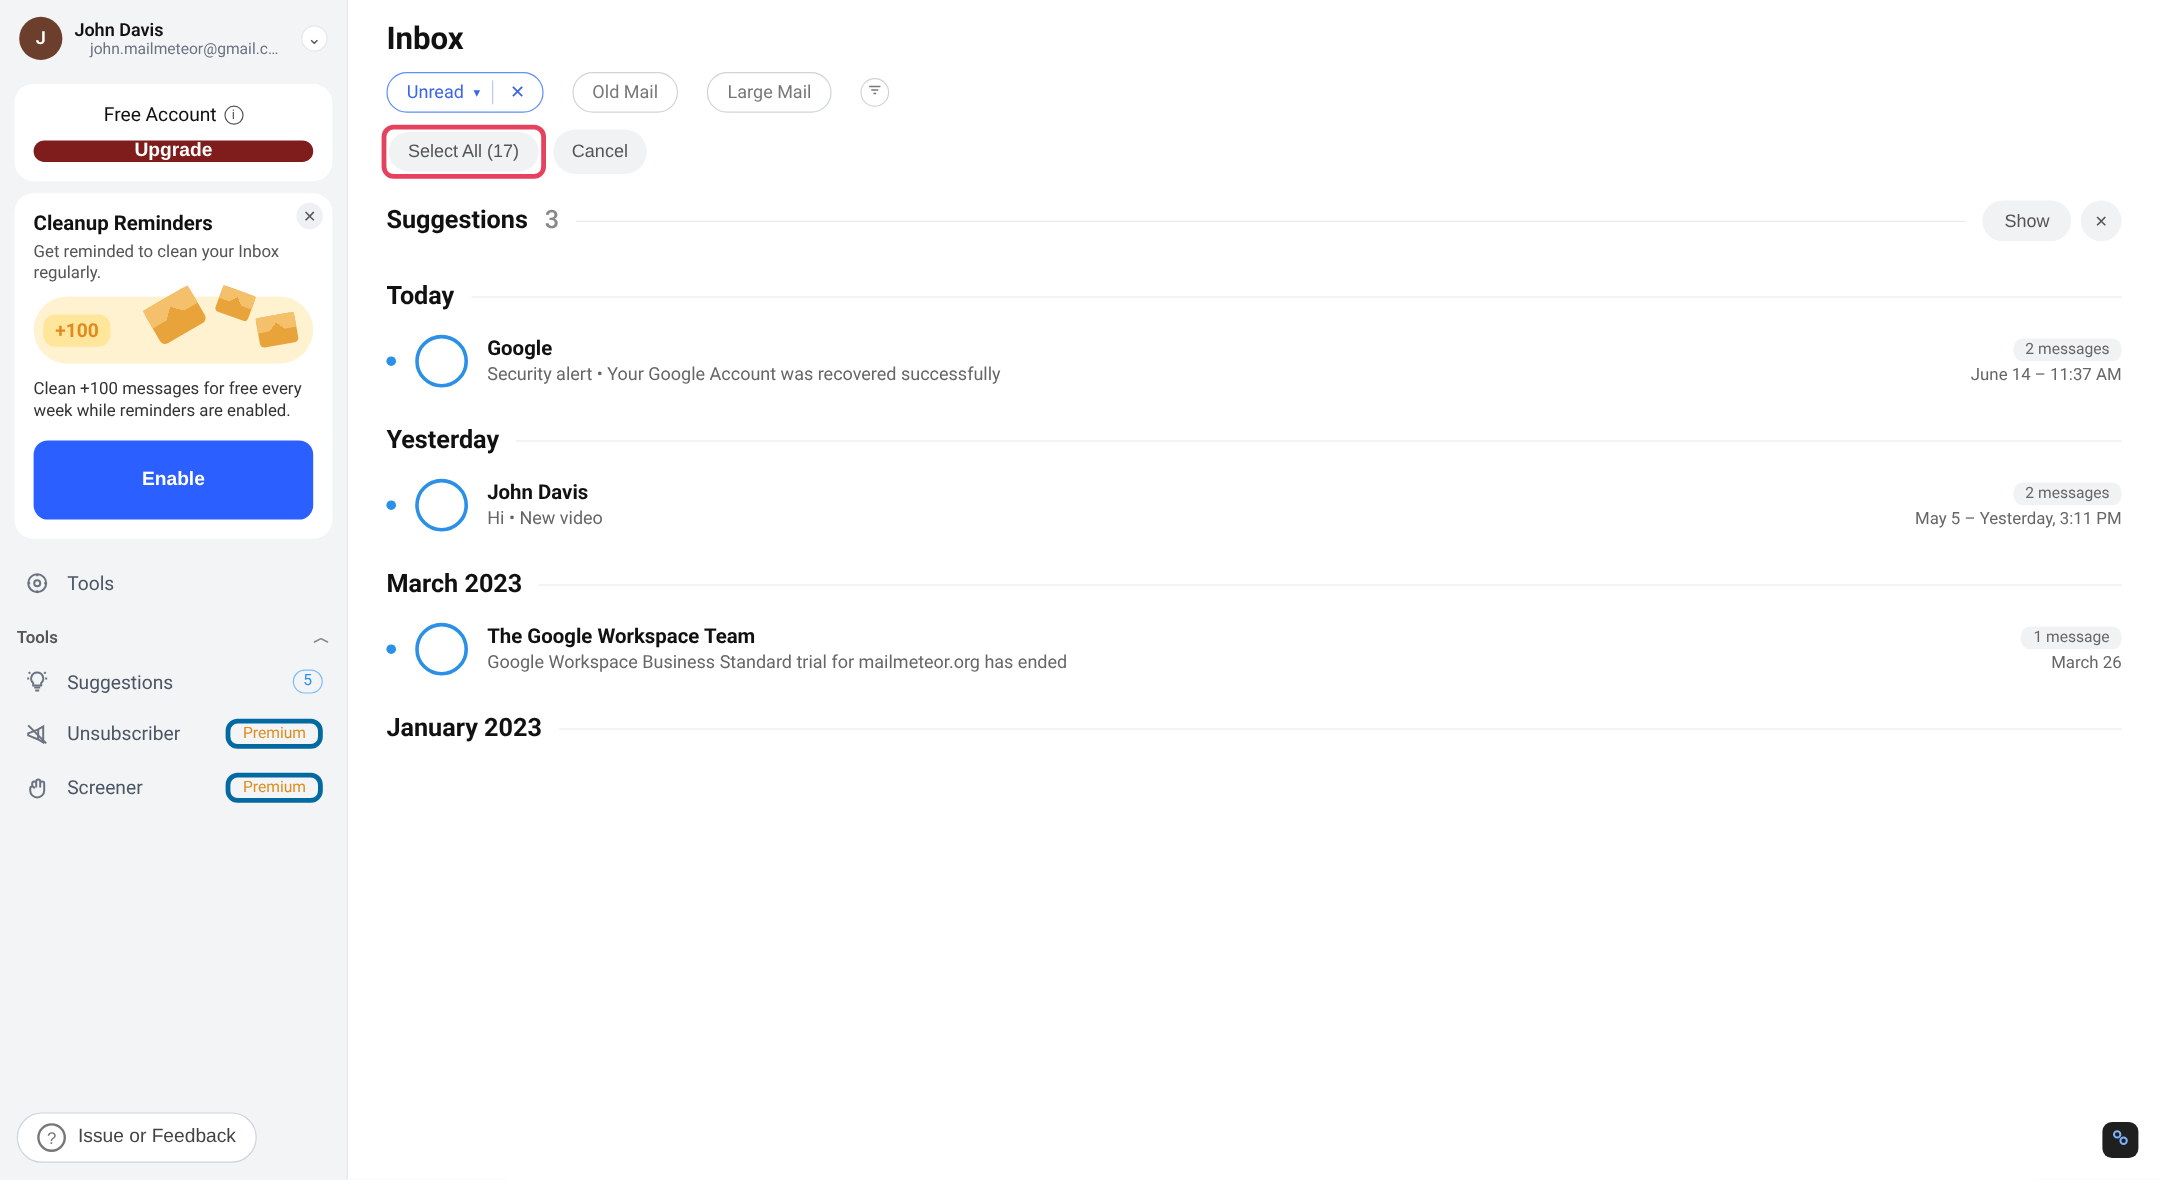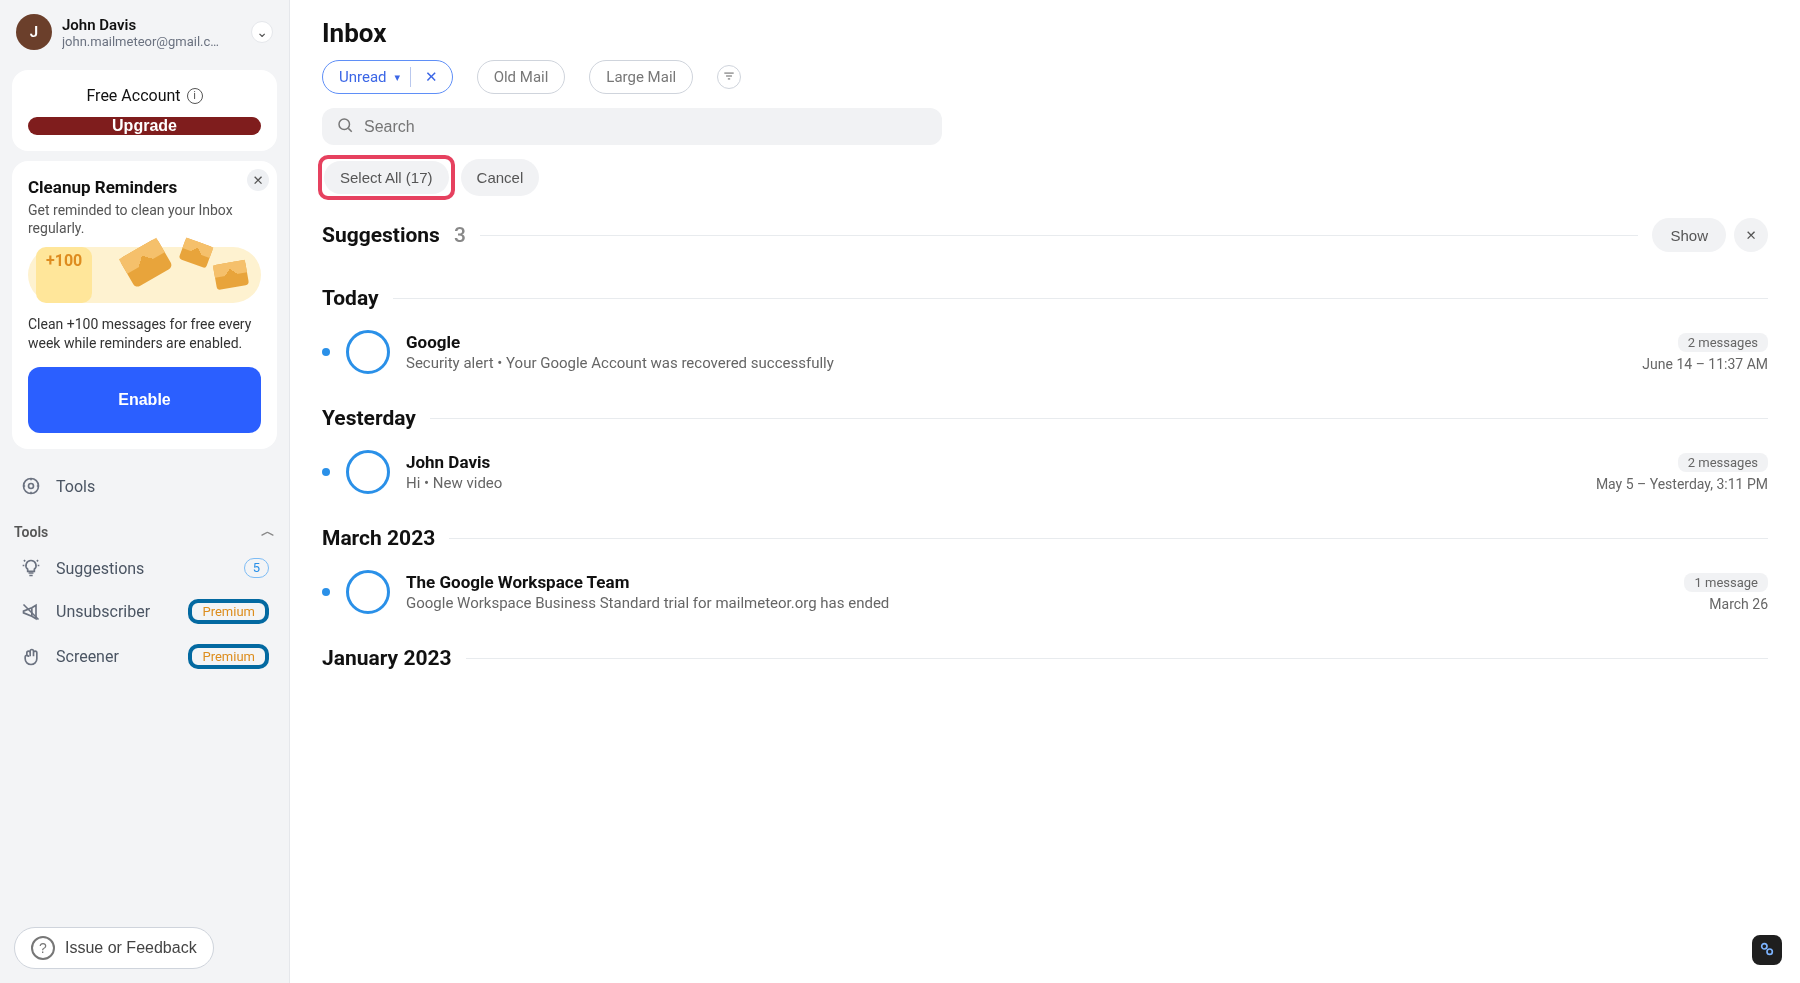--- a/index.html
+++ b/index.html
@@ -28,21 +28,21 @@
     padding: 4px 4px 10px 4px;
   }
   .avatar {
     width: 36px; height: 36px; border-radius: 50%;
     background: #6b3f2b; color: #fff;
     display: flex; align-items: center; justify-content: center;
     font-weight: 600; font-size: 15px;
   }
   .account-info { flex: 1; min-width: 0; }
   .account-name { font-weight: 600; font-size: 15px; color: #111; }
-  .account-email { font-size: 13px; color: #6b7280; white-space: nowrap; overflow: hidden; text-overflow: ellipsis; max-width: 170px;}
+  .account-email { font-size: 13px; color: #6b7280; white-space: nowrap; overflow: hidden; text-overflow: ellipsis; max-width: 170px; text-align: right;}
   .chevron-btn {
     width: 22px; height: 22px; border-radius: 50%;
     background: #fff; border:1px solid #e5e7eb;
     display:flex; align-items:center; justify-content:center;
     color:#555; cursor:pointer;
   }
 
   .card {
     background: #fff; border-radius: 16px;
     padding: 16px; margin-top: 10px; position: relative;
@@ -60,21 +60,21 @@
   .card-close {
     position:absolute; top:8px; right:8px;
     width:22px; height:22px; border-radius:50%;
     background:#eef0f3; border:none; display:flex;align-items:center;justify-content:center; color:#555; cursor:pointer;
   }
   .cleanup-title { font-weight:700; font-size:17px; margin-bottom:4px; }
   .cleanup-sub { color:#555; font-size:14px; margin-bottom:10px; line-height:1.3; }
   .bonus-illus {
     width:100%; height:56px; border-radius:28px;
     background:#fef2d0; position:relative; margin-bottom:12px;
-    display:flex; 
+    display:flex; align-items:center;
   }
   .bonus-badge {
     background:#ffe69a; color:#de8c1f; font-weight:700; font-size:16px;
     padding:4px 10px; border-radius:10px; margin-left:8px;
   }
   .envelope {
     position:absolute; width:36px; height:28px; transform:rotate(-15deg);
     background:#e8a43b; border-radius:4px;
   }
   .envelope:before {
@@ -300,29 +300,20 @@
         <span>
           <svg viewBox="0 0 24 24" width="14" height="14" fill="none" stroke="currentColor" stroke-width="2">
               <line x1="4" y1="7" x2="20" y2="7"></line>
               <line x1="7" y1="12" x2="17" y2="12"></line>
               <line x1="10" y1="17" x2="14" y2="17"></line>
             </svg>
         </span>
       </div>
     </div>
 
-    <div class="search-wrap">
-      <span>
-        <svg viewBox="0 0 24 24" width="18" height="18" fill="none" stroke="currentColor" stroke-width="2">
-            <circle cx="11" cy="11" r="7"></circle>
-            <line x1="21" y1="21" x2="16.5" y2="16.5"></line>
-          </svg>
-      </span>
-      <input type="text" placeholder="Search" style="">
-    </div>
 
     <div class="select-row">
       <span class="hl">
         <button class="pill-btn">Select All (17)</button>
       </span>
       <button class="pill-btn">Cancel</button>
     </div>
 
     <div class="section">
       <span class="section-title">Suggestions</span>

